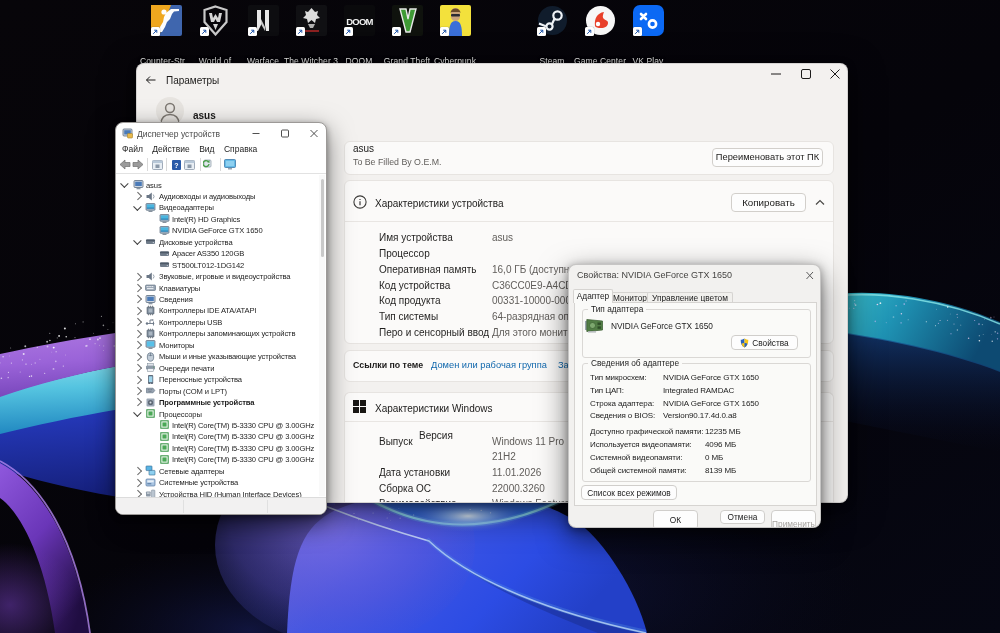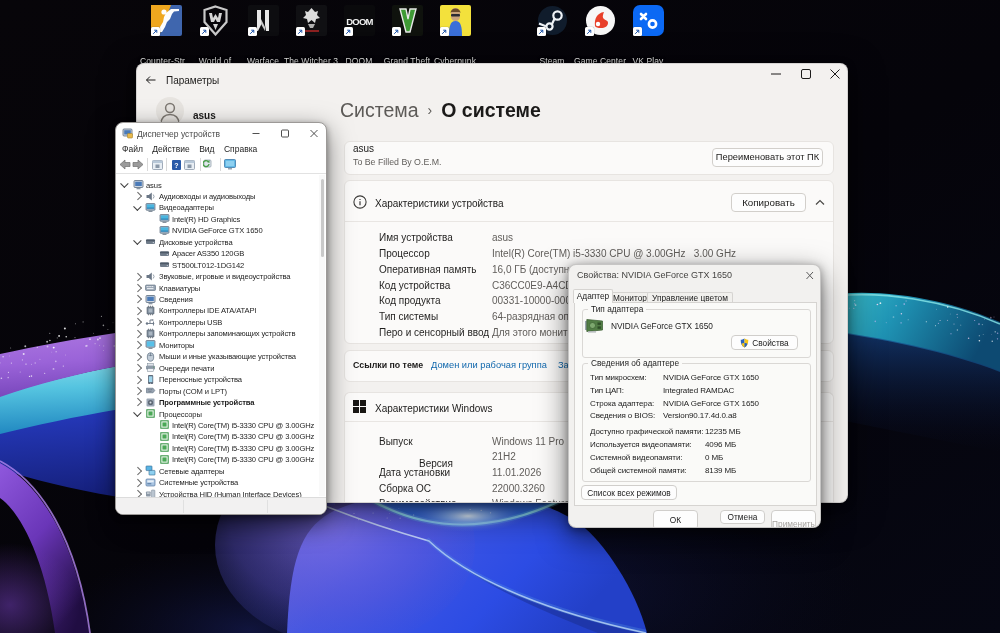--- a/index.html
+++ b/index.html
@@ -524,42 +524,40 @@
     </svg>
 
  <div class="abs" style="left:19px;top:33px;width:28px;height:28px;border-radius:50%;background:#e7e4e0;overflow:hidden;">
   <svg width="28" height="28" viewBox="0 0 28 28">
    <circle cx="14" cy="11" r="4.4" fill="none" stroke="#7d7872" stroke-width="1.5"></circle>
    <path d="M4.5,27 C5.5,19.5 9,17.5 14,17.5 C19,17.5 22.5,19.5 23.5,27" fill="none" stroke="#7d7872" stroke-width="1.5"></path>
   </svg>
  </div>
  <div class="abs" style="left:56px;top:46px;font-size:10px;font-weight:bold;color:#1c1b1a;">asus</div>
 
- <div class="abs" style="left:203px;top:35px;font-size:19.5px;color:#5c5a57;white-space:nowrap;">Система<span style="font-size:14px;padding:0 9px;position:relative;top:-2px;">›</span><span style="color:#1b1a19;font-weight:bold;">О системе</span></div>
 
  <div class="card" style="top:77px;height:34px;"></div>
  <div class="abs" style="left:216px;top:79px;font-size:10px;color:#1c1b1a;">asus</div>
  <div class="abs" style="left:216px;top:93px;font-size:8.8px;color:#615e5b;">To Be Filled By O.E.M.</div>
  <div class="btn" style="left:575px;top:84px;width:111px;height:19px;line-height:17px;font-size:9.3px;">Переименовать этот ПК</div>
 
  <div class="card" style="top:116px;height:164px;"></div>
  <svg class="abs" style="left:216px;top:131px;" width="14" height="14" viewBox="0 0 14 14">
   <circle cx="7" cy="7" r="6.1" fill="none" stroke="#3c3b39" stroke-width="1.1"></circle>
   <path d="M7,6.2 L7,10.2 M7,3.9 L7,5.1" stroke="#3c3b39" stroke-width="1.2"></path>
     </svg>
  <div class="abs" style="left:238px;top:134px;font-size:10px;color:#1c1b1a;">Характеристики устройства</div>
  <div class="btn" style="left:594px;top:129px;width:75px;height:19px;line-height:17px;">Копировать</div>
  <svg class="abs" style="left:677px;top:134px;" width="12" height="10" viewBox="0 0 12 10">
   <path d="M2,6.5 L6,2.5 L10,6.5" stroke="#4a4947" stroke-width="1.2" fill="none"></path>
     </svg>
  <div class="abs" style="left:208px;top:157px;width:488px;height:1px;background:#e9e6e3;"></div>
  <div class="rowlab" style="top:173px;text-align:right;">Имя устройства</div>
     <div class="rowval" style="top:173px;">asus</div>
  <div class="rowlab" style="top:188.8px;">Процессор</div>
-    <div class="rowval" style="top:188.8px;">Intel(R) Core(TM) i5-3330 CPU @ 3.00GHz&nbsp;&nbsp;&nbsp;3.00 GHz</div>
  <div class="rowlab" style="top:204.7px;">Оперативная память</div>
     <div class="rowval" style="top:204.7px;">16,0 ГБ (доступно: 15,9 ГБ)</div>
  <div class="rowlab" style="top:220.5px;">Код устройства</div>
     <div class="rowval" style="top:220.5px;">C36CC0E9-A4CD-47B0-8863-12E39AE17E57</div>
  <div class="rowlab" style="top:236.3px;">Код продукта</div>
     <div class="rowval" style="top:236.3px;">00331-10000-00001-AA796</div>
  <div class="rowlab" style="top:252.2px;">Тип системы</div>
     <div class="rowval" style="top:252.2px;">64-разрядная операционная система, процессор x64</div>
  <div class="rowlab" style="top:268px;">Перо и сенсорный ввод</div>
     <div class="rowval" style="top:268px;">Для этого монитора недоступен ввод с пом</div>
@@ -573,21 +571,21 @@
  <svg class="abs" style="left:216px;top:336px;" width="13" height="13" viewBox="0 0 13 13">
   <rect x="0" y="0" width="6" height="6" fill="#191714"></rect>
       <rect x="7" y="0" width="6" height="6" fill="#191714"></rect>
   <rect x="0" y="7" width="6" height="6" fill="#191714"></rect>
       <rect x="7" y="7" width="6" height="6" fill="#191714"></rect>
     </svg>
  <div class="abs" style="left:238px;top:339px;font-size:10px;color:#1c1b1a;">Характеристики Windows</div>
  <div class="abs" style="left:208px;top:357px;width:488px;height:1px;background:#e9e6e3;"></div>
  <div class="rowlab" style="top:376.7px;">Выпуск</div>
     <div class="rowval" style="top:376.7px;">Windows 11 Pro</div>
- <div class="rowlab" style="top:399px;padding-left:40px;">Версия</div>
+ <div class="rowlab" style="top:371px;padding-left:40px;">Версия</div>
     <div class="rowval" style="top:392.3px;">21H2</div>
  <div class="rowlab" style="top:408px;">Дата установки</div>
     <div class="rowval" style="top:408px;">11.01.2026</div>
  <div class="rowlab" style="top:423.9px;">Сборка ОС</div>
     <div class="rowval" style="top:423.9px;">22000.3260</div>
  <div class="rowlab" style="top:438.6px;">Взаимодействие</div>
     <div class="rowval" style="top:438.6px;">Windows Feature Experience Pack 1000.22000.3260.0</div>
 </div>
 
 <div id="dm">

